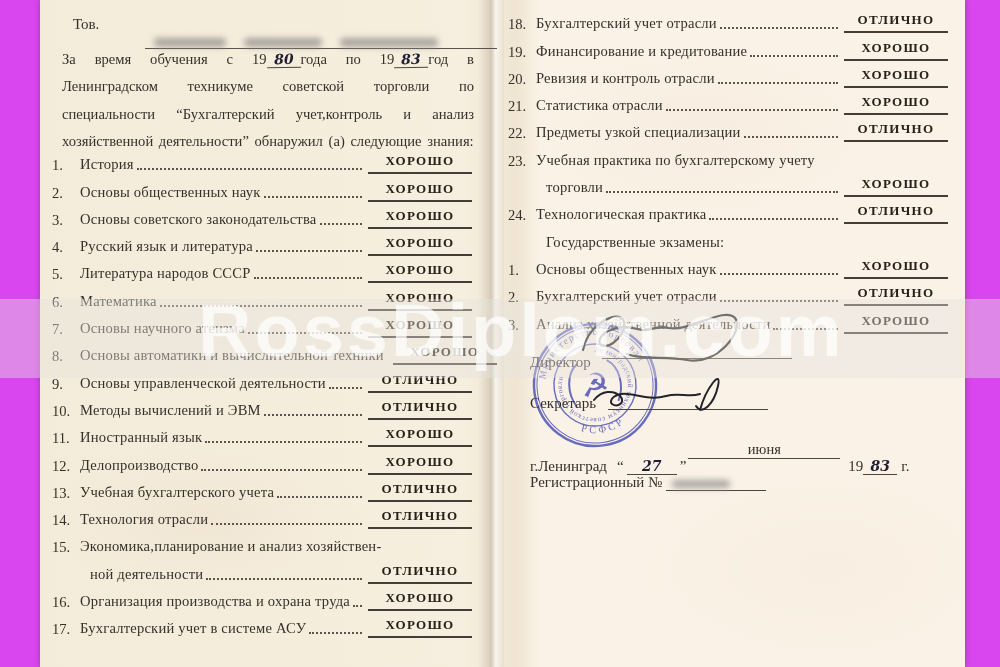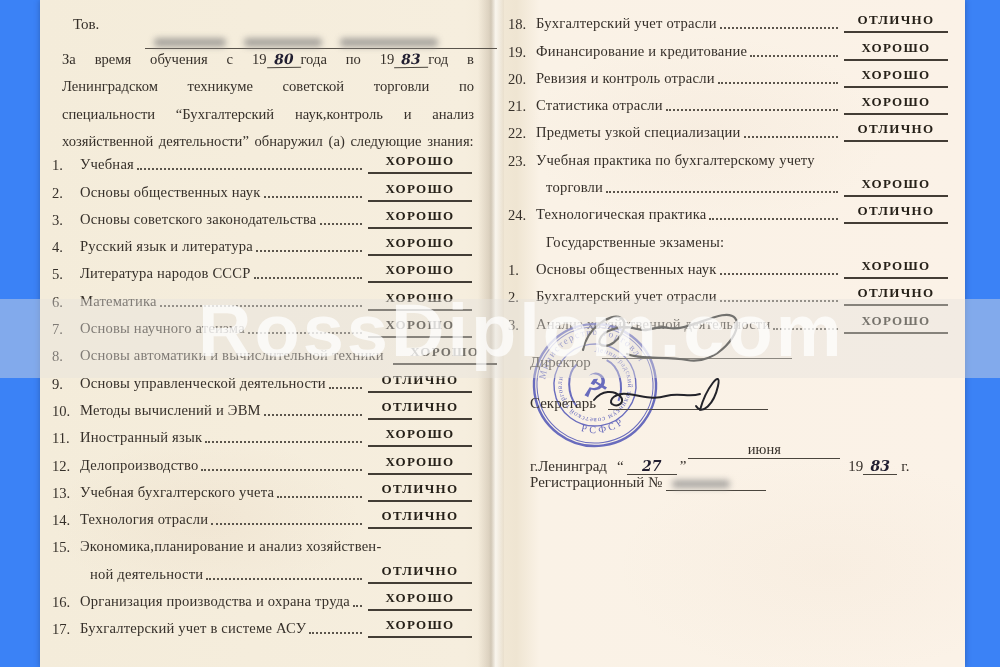--- a/index.html
+++ b/index.html
@@ -1,17 +1,17 @@
 <!DOCTYPE html>
 <html><head>
 <meta charset="utf-8">
 <style>
   html,body{margin:0;padding:0;}
   body{background:#d4d4d4;font-family:"Liberation Serif","DejaVu Serif",serif;}
-  .photo{position:relative;width:1000px;height:667px;background:#3b82f6;overflow:hidden;}
+  .photo{position:relative;width:1000px;height:667px;background:#d946ef;overflow:hidden;}
   .paper{position:absolute;left:40px;top:0;width:925px;height:667px;
          background:linear-gradient(90deg,#f4ecda 0%,#f6eede 46%,#efe5d2 51.5%,#faf2e6 54%,#fbf2e7 100%);
          box-shadow:0 0 6px rgba(0,0,0,.25);}
   .fold{position:absolute;left:478px;top:0;width:26px;height:667px;
         background:linear-gradient(90deg,rgba(90,70,50,0) 0%,rgba(90,70,50,.14) 40%,rgba(60,45,30,.18) 50%,rgba(255,255,255,.55) 68%,rgba(90,70,50,.05) 100%);}
   .page{position:absolute;top:0;height:667px;color:#36302a;}
   .page-left{left:40px;width:450px;}
   .page-right{left:490px;width:475px;}
 
   .tov-line{position:absolute;left:33px;top:16px;width:392px;font-size:15px;}
@@ -67,27 +67,27 @@
   </div>
   <div class="fold"></div>
 
   <div class="page page-left">
     <div class="tov-line">
       <span>Тов.</span>
       <span class="tov-underline"><span class="blur-blob b1"></span><span class="blur-blob b2"></span><span class="blur-blob b3"></span></span>
     </div>
 
     <div class="intro">
-      <span>За время обучения с 19</span><span class="hand">80</span><span>года по 19</span><span class="hand">83</span><span>год в Ленинградском техникуме советской торговли по специальности “Бухгалтерский наук,контроль и анализ хозяйственной деятельности” обнаружил (а) следующие знания:</span>
+      <span>За время обучения с 19</span><span class="hand">80</span><span>года по 19</span><span class="hand">83</span><span>год в Ленинградском техникуме советской торговли по специальности “Бухгалтерский учет,контроль и анализ хозяйственной деятельности” обнаружил (а) следующие знания:</span>
     </div>
 
     <div class="rows rows-left">
       <div class="row">
           <span class="num">1.</span>
-          <span class="lbl">Учебная</span>
+          <span class="lbl">История</span>
           <span class="dots"></span>
           <span class="grade">ХОРОШО</span>
         </div>
       <div class="row">
           <span class="num">2.</span>
           <span class="lbl">Основы общественных наук</span>
           <span class="dots"></span>
           <span class="grade">ХОРОШО</span>
         </div>
       <div class="row">

